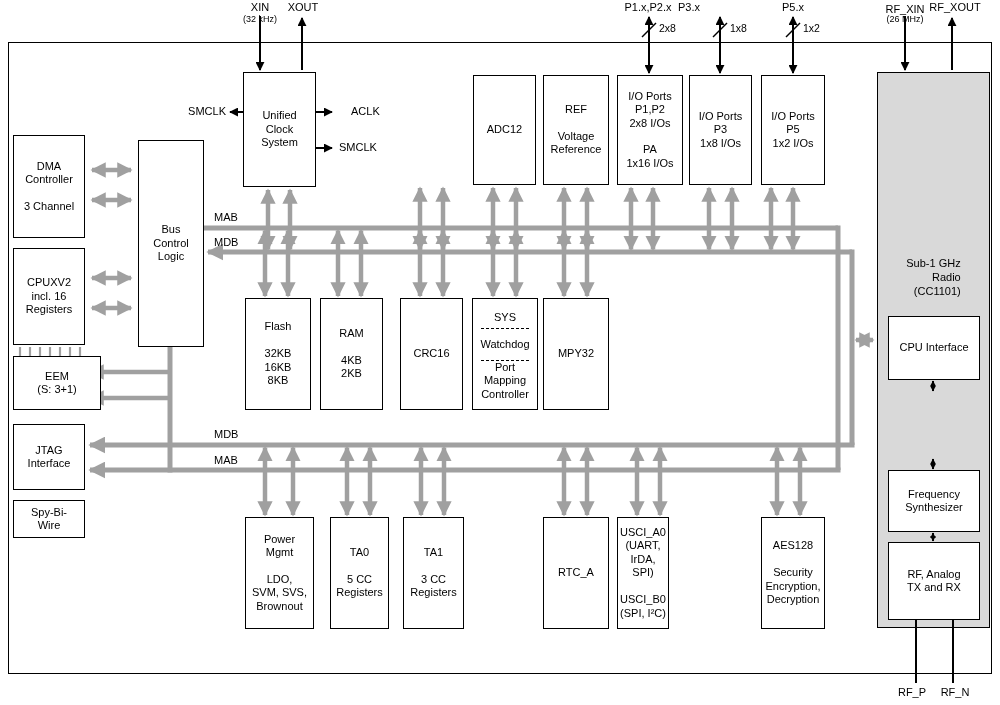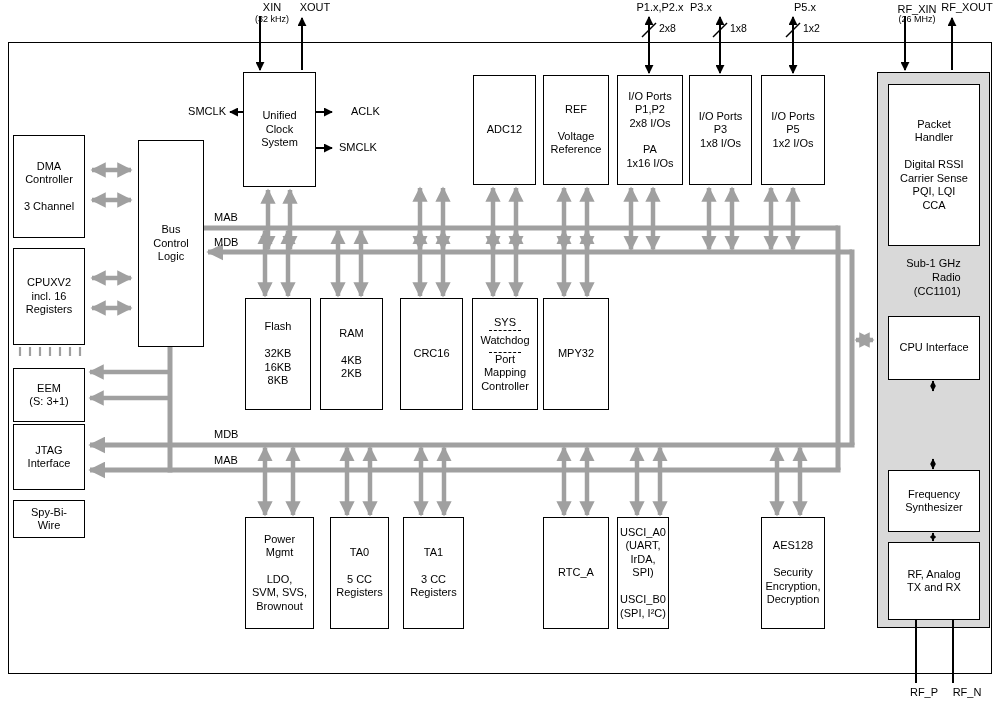--- a/index.html
+++ b/index.html
@@ -6,30 +6,30 @@
   .stage{position:relative;width:1000px;height:705px;background:#fff;
          font-family:"Liberation Sans",sans-serif;color:#000;overflow:hidden;}
   .chip{position:absolute;left:8px;top:42px;width:984px;height:632px;
         border:1.6px solid #000;box-sizing:border-box;background:#fff;}
   .panel{position:absolute;left:877px;top:72px;width:113px;height:556px;
          border:1.6px solid #000;box-sizing:border-box;background:#d9d9d9;}
   .wires{position:absolute;left:0;top:0;pointer-events:none;}
   .block{position:absolute;border:1.6px solid #000;box-sizing:border-box;background:#fff;
          display:flex;align-items:center;justify-content:center;text-align:center;
          white-space:pre-line;font-size:11px;line-height:1.22;padding:2px;}
-  .sysblock{flex-direction:column;align-items:stretch;justify-content:flex-start;padding:16px;}
+  .sysblock{flex-direction:column;align-items:stretch;justify-content:flex-start;padding:8px;}
   .sys-sec{display:flex;align-items:center;justify-content:center;text-align:center;
            white-space:pre-line;font-size:11px;line-height:1.22;}
   .sys-sec.dashed{border-top:1.4px dashed #000;}
   .radio-label{position:absolute;left:877px;top:254px;width:113px;height:48px;
                display:flex;align-items:center;justify-content:center;text-align:right;
                white-space:pre-line;font-size:11px;line-height:1.25;}
   .lbl{position:absolute;font-size:11px;line-height:1;white-space:nowrap;}
   .lbl.right{text-align:right;}
-  .pin{position:absolute;font-size:11px;line-height:1;white-space:nowrap;transform:translateX(-50%);margin-left:12px;}
+  .pin{position:absolute;font-size:11px;line-height:1;white-space:nowrap;transform:translateX(-50%);}
   .small{font-size:9px;}
   .wlbl{position:absolute;font-size:10.5px;line-height:1;white-space:nowrap;}
   .g5{stroke:#a0a0a0;stroke-width:5;}
   .g4{stroke:#a0a0a0;stroke-width:4.5;}
   .g2{stroke:#a0a0a0;stroke-width:2.2;}
   .b2{stroke:#000;stroke-width:2;}
   .b1{stroke:#000;stroke-width:1.4;}
 </style>
 </head>
 <body>
@@ -157,21 +157,21 @@
     </g>
   </svg>
 
   <div class="block" style="left:13px;top:135px;width:72px;height:103px">DMA
 Controller
 
 3 Channel</div>
   <div class="block" style="left:13px;top:248px;width:72px;height:97px">CPUXV2
 incl. 16
 Registers</div>
-  <div class="block" style="left:13px;top:368px;width:72px;height:54px">EEM
+  <div class="block" style="left:13px;top:356px;width:88px;height:54px">EEM
 (S: 3+1)</div>
   <div class="block" style="left:13px;top:424px;width:72px;height:66px">JTAG
 Interface</div>
   <div class="block" style="left:13px;top:500px;width:72px;height:38px">Spy-Bi-
 Wire</div>
   <div class="block" style="left:138px;top:140px;width:66px;height:207px">Bus
 Control
 Logic</div>
 
   <div class="block" style="left:243px;top:72px;width:73px;height:115px">Unified
@@ -234,27 +234,20 @@
 IrDA, SPI)
 
 USCI_B0
 (SPI, I²C)</div>
   <div class="block" style="left:761px;top:517px;width:64px;height:112px">AES128
 
 Security
 Encryption,
 Decryption</div>
 
-  <div class="block" style="left:888px;top:84px;width:92px;height:162px">Packet
-Handler
-
-Digital RSSI
-Carrier Sense
-PQI, LQI
-CCA</div>
   <div class="radio-label">Sub-1 GHz
 Radio
 (CC1101)</div>
   <div class="block" style="left:888px;top:316px;width:92px;height:64px">CPU Interface</div>
   <div class="block" style="left:888px;top:470px;width:92px;height:62px">Frequency
 Synthesizer</div>
   <div class="block" style="left:888px;top:542px;width:92px;height:78px">RF, Analog
 TX and RX</div>
 
   <div class="lbl right" style="left:184px;top:106px;width:42px">SMCLK</div>

